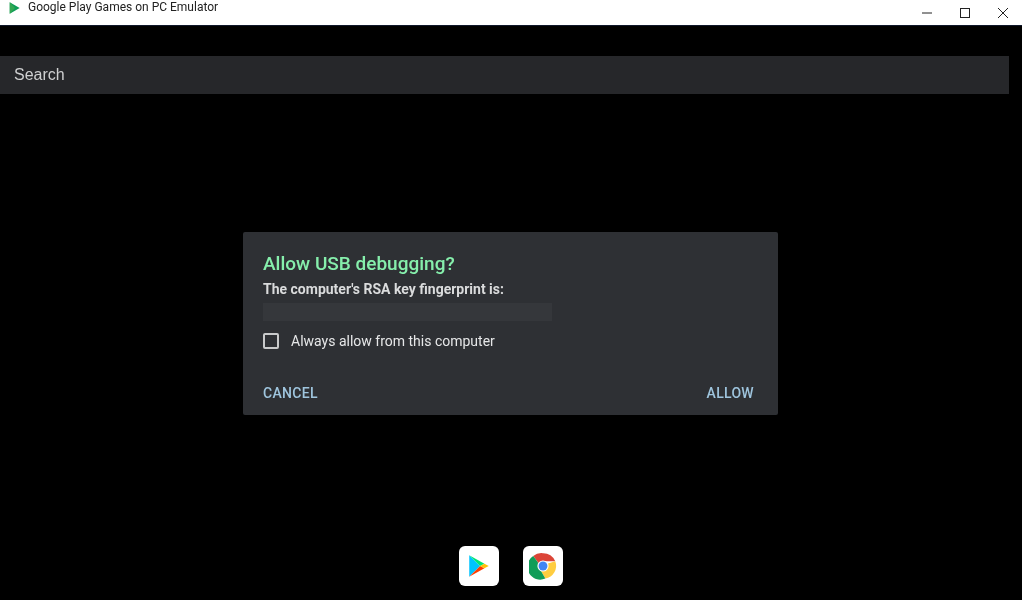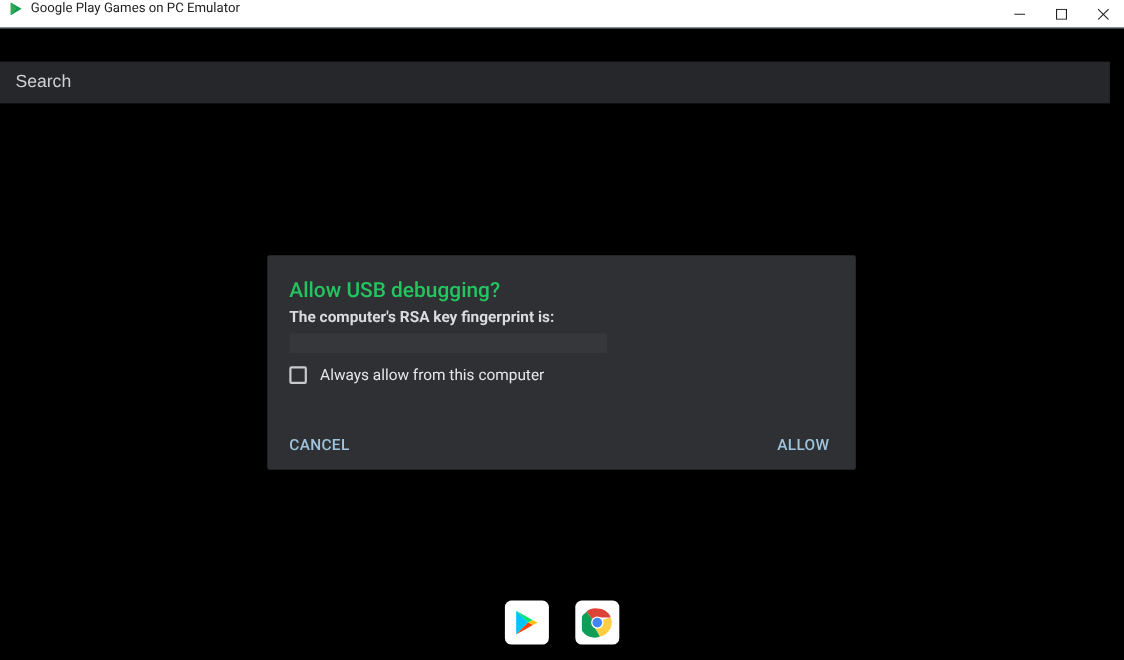--- a/index.html
+++ b/index.html
@@ -50,30 +50,30 @@
 
   .dialog {
     position: absolute;
     top: 206px; left: 243px;
     width: 535px;
     background: #2e3034;
     border-radius: 2px;
     padding: 20px 20px 14px 20px;
     color: #e6e7e8;
   }
-  .dialog-title { font-size: 19px; font-weight: 500; margin-bottom: 6px; color: #22c55e; }
+  .dialog-title { font-size: 19px; font-weight: 500; margin-bottom: 6px; color: #86efac; }
   .dialog-sub { font-size: 14px; color: #dadbdc; margin-bottom: 6px; font-weight: bold; }
   .fingerprint-blur {
     width: 289px; height: 18px;
     background: #35373b;
     margin-bottom: 12px;
   }
   .checkbox-row {
     display: flex; align-items: center; gap: 12px;
-    margin-bottom: 48px;
+    margin-bottom: 36px;
   }
   .checkbox {
     width: 16px; height: 16px;
     border: 2px solid #c9cacb;
     border-radius: 2px;
   }
   .checkbox-label { font-size: 14px; color: #e6e7e8; }
   .dialog-actions {
     display: flex; justify-content: space-between; gap: 24px;
     padding-right: 4px;

